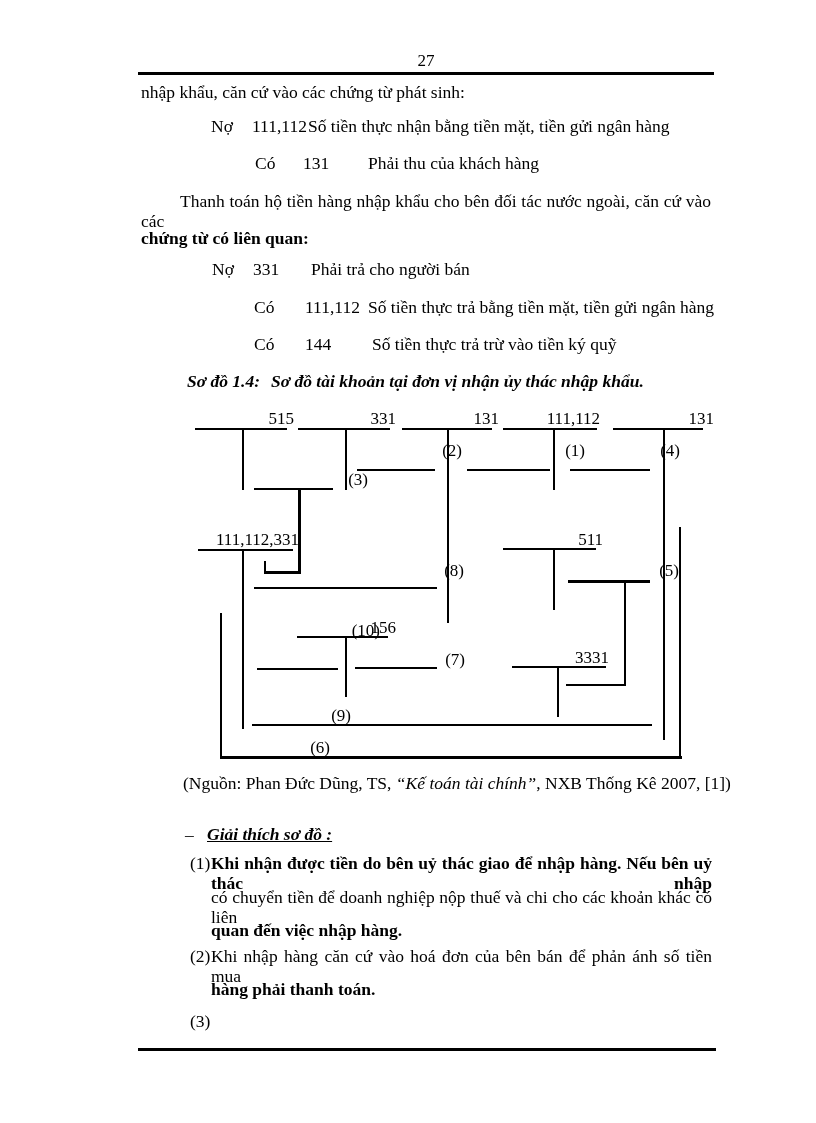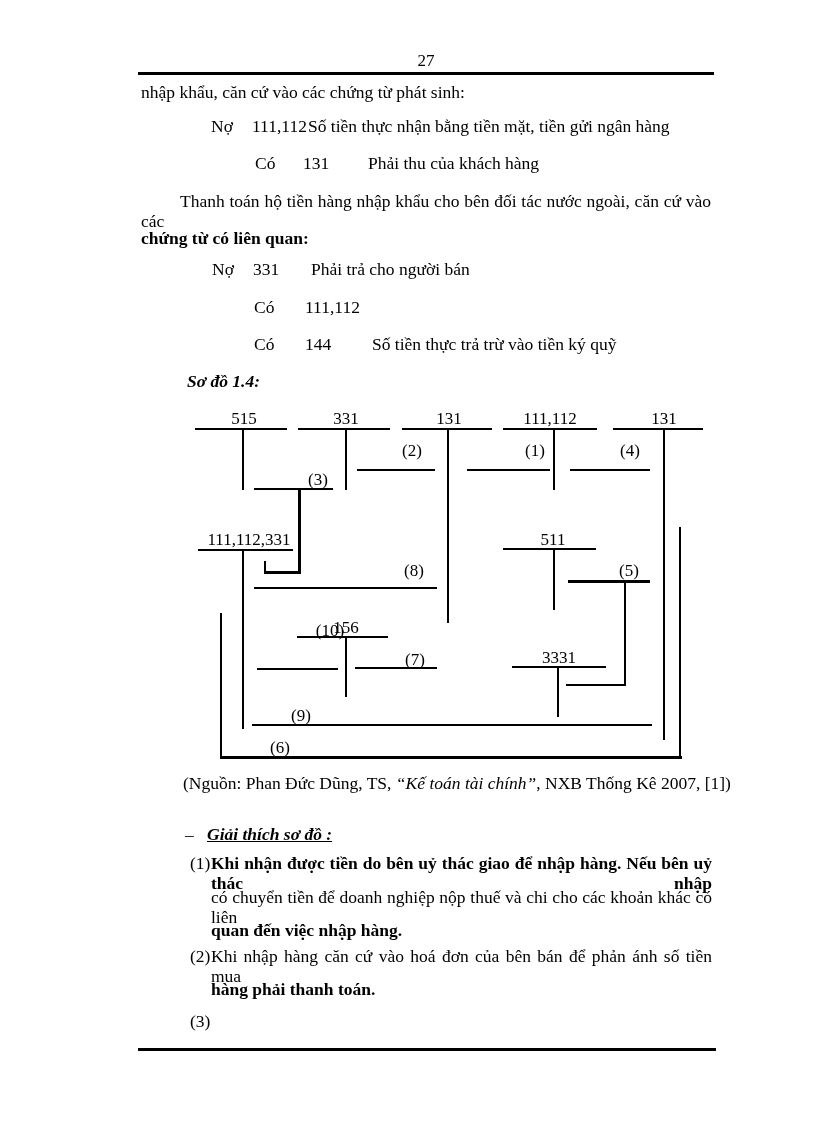--- a/index.html
+++ b/index.html
@@ -8,21 +8,21 @@
     background:#ffffff; color:#000;
     font-family:"Liberation Serif","DejaVu Serif",serif;
     overflow:hidden;
   }
   .t { position:absolute; font-size:17.5px; line-height:20px; white-space:nowrap; }
   .just { position:absolute; font-size:17.5px; line-height:20px; text-align:justify; text-align-last:justify; }
   .lastline { position:absolute; font-size:17.5px; line-height:20px; white-space:nowrap;font-weight:bold; }
   .rule { position:absolute; background:#000; }
   .hl { position:absolute; height:2px; background:#000; }
   .vl { position:absolute; width:2px; background:#000; }
-  .lbl { position:absolute; width:100px; text-align:center; font-size:17px; line-height:19px; white-space:nowrap; }
+  .lbl { position:absolute; width:100px; text-align:right; font-size:17px; line-height:19px; white-space:nowrap; }
   .title-bi { font-weight:bold; font-style:italic; }
   .heading-bi { font-weight:bold; font-style:italic; text-decoration:underline; }
   .ital { font-style:italic; }
   .pageno { position:absolute; left:138px; top:51px; width:576px; text-align:center; font-size:17px; }
 </style>
 </head>
 <body>
 
 <div class="page">
 
@@ -41,26 +41,28 @@
 
   <div class="just" style="left:141px; top:191px; width:570px; text-indent:39px;">Thanh toán hộ tiền hàng nhập khẩu cho bên đối tác nước ngoài, căn cứ vào các</div>
   <div class="lastline" style="left:141px; top:228px;">chứng từ có liên quan:</div>
 
   <div class="t" style="left:212px; top:259px;">Nợ</div>
   <div class="t" style="left:253px; top:259px;">331</div>
   <div class="t" style="left:311px; top:259px;">Phải trả cho người bán</div>
 
   <div class="t" style="left:254px; top:297px;">Có</div>
   <div class="t" style="left:305px; top:297px;">111,112</div>
+  <div class="t" style="left:368px; top:297px;">Số tiền thực trả bằng tiền mặt, tiền gửi ngân hàng</div>
 
   <div class="t" style="left:254px; top:334px;">Có</div>
   <div class="t" style="left:305px; top:334px;">144</div>
   <div class="t" style="left:372px; top:334px;">Số tiền thực trả trừ vào tiền ký quỹ</div>
 
   <div class="t title-bi" style="left:187px; top:371px;">Sơ đồ 1.4:</div>
+  <div class="t title-bi" style="left:271px; top:371px;">Sơ đồ tài khoản tại đơn vị nhận ủy thác nhập khẩu.</div>
 
   <div class="lbl" style="left:194px; top:409px;">515</div>
   <div class="lbl" style="left:296px; top:409px;">331</div>
   <div class="lbl" style="left:399px; top:409px;">131</div>
   <div class="lbl" style="left:500px; top:409px;">111,112</div>
   <div class="lbl" style="left:614px; top:409px;">131</div>
 
   <div class="hl" style="left:195px; top:428px; width:92px;"></div>
   <div class="vl" style="left:242px; top:428px; height:62px;"></div>
   <div class="hl" style="left:298px; top:428px; width:92px;"></div>

